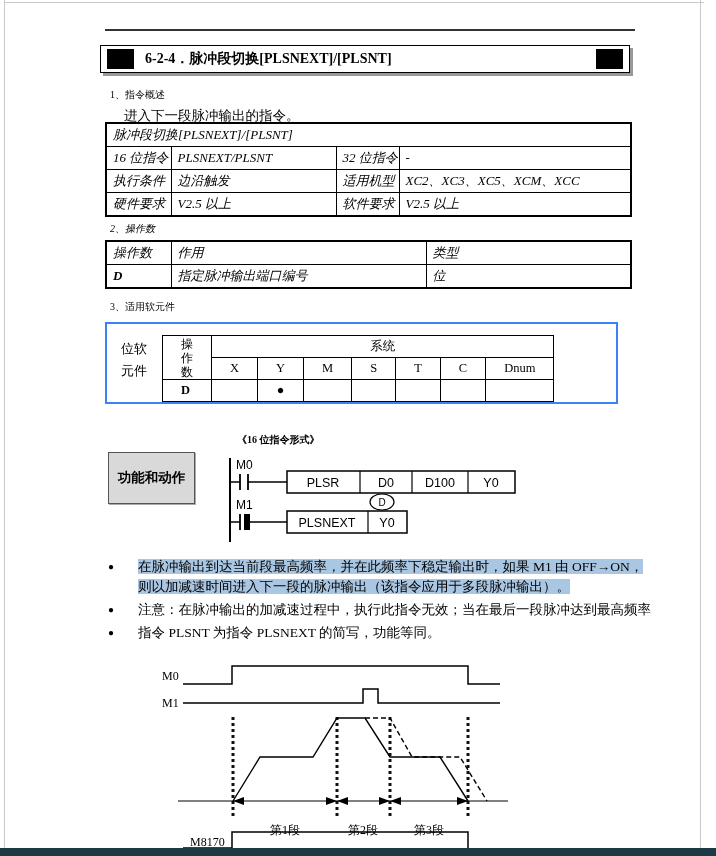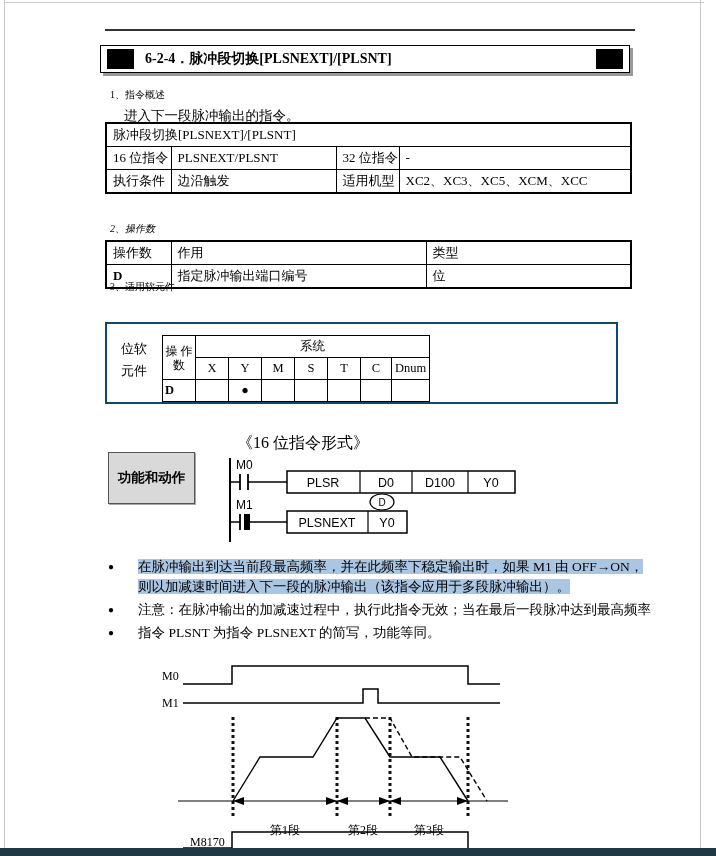--- a/index.html
+++ b/index.html
@@ -18,30 +18,30 @@
   .title-bar{left:100px;top:45px;width:528px;height:26px;border:1px solid #000;
              background:#fff;box-shadow:3px 3px 0 0 #999;}
   .sq{position:absolute;top:3px;width:27px;height:20px;background:#000;}
   .sq-l{left:6px;} .sq-r{right:6px;}
   .title-text{position:absolute;left:44px;top:4px;font-size:14px;font-weight:bold;white-space:nowrap;}
   .h-num{font-size:10px;white-space:nowrap;}
   .body-line{font-size:13.5px;white-space:nowrap;}
   
   table{border-collapse:collapse;table-layout:fixed;font-size:13px;}
   .doc-table{position:absolute;border:2px solid #000;}
-  .doc-table td{border:1px solid #000;padding:1px 6px;height:20px;overflow:hidden;white-space:nowrap;}
-  .t3-outer{left:105px;top:322px;width:509px;height:78px;border:2px solid #0c4a6e;}
+  .doc-table td{border:1px solid #000;padding:1px 6px;height:20px;overflow:hidden;white-space:nowrap;font-style:italic;}
+  .t3-outer{left:105px;top:322px;width:509px;height:78px;border:2px solid #3b82f6;}
   .t3-label{position:absolute;left:14px;top:14px;font-size:13px;line-height:22px;text-align:center;}
   .dev-table{position:absolute;left:55px;top:11px;}
-  .dev-table td{border:1px solid #000;text-align:center;padding:0 2px;height:21px;font-size:12.5px;}
+  .dev-table td{border:1px solid #000;text-align:center;padding:0 18px;height:21px;font-size:12.5px;}
   
   .func-box{left:108px;top:452px;width:85px;height:50px;background:#d9d9d9;border:1px solid #555;
             box-shadow:1px 1px 0 0 #aaa;display:flex;align-items:center;justify-content:center;
             font-weight:bold;font-size:13.5px;}
-  .form-heading{left:237px;top:433px;font-size:16px;font-weight:normal;}
+  .form-heading{left:237px;top:433px;font-size:10px;font-weight:bold;}
   
   .bullets{left:108px;top:557px;width:545px;}
   .bullet{display:flex;margin-bottom:3px;}
   .dot{width:30px;font-size:10px;line-height:20px;flex:none;}
   .blines{font-size:13.5px;line-height:20px;}
   .hl{background:#a9c6e3;}
   svg text{font-size:12px;}
   .lad-label{font-family:"Liberation Sans","DejaVu Sans",sans-serif;font-size:12px;}
   .lad-cell{font-family:"Liberation Sans","DejaVu Sans",sans-serif;font-size:12.5px;text-anchor:middle;}
   .tim-label{font-size:12px;}
@@ -84,20 +84,26 @@
       <td>PLSNEXT/PLSNT</td>
       <td>32 位指令</td>
       <td>-</td>
     </tr>
     <tr>
       <td>执行条件</td>
       <td>边沿触发</td>
       <td>适用机型</td>
       <td>XC2、XC3、XC5、XCM、XCC</td>
     </tr>
+    <tr>
+      <td>硬件要求</td>
+      <td>V2.5 以上</td>
+      <td>软件要求</td>
+      <td>V2.5 以上</td>
+    </tr>
   </tbody>
     </table>
 
   <div class="abs h-num" style="left:110px;top:222px;font-style:italic;">2、操作数</div>
   <table class="doc-table" style="left:105px;top:240px;width:525px;">
     <colgroup>
         <col style="width:65px">
         <col style="width:255px">
         <col style="width:205px">
       </colgroup>
@@ -108,21 +114,21 @@
       <td>类型</td>
     </tr>
     <tr>
       <td style="font-weight:bold">D</td>
       <td>指定脉冲输出端口编号</td>
       <td>位</td>
     </tr>
   </tbody>
     </table>
 
-  <div class="abs h-num" style="left:110px;top:280px;">3、适用软元件</div>
+  <div class="abs h-num" style="left:110px;top:300px;">3、适用软元件</div>
   <div class="abs t3-outer">
     <div class="t3-label">
       <div>位软</div>
       <div>元件</div>
     </div>
     <table class="dev-table">
       <colgroup>
           <col style="width:33px">
           <col style="width:33px">
           <col style="width:33px">

